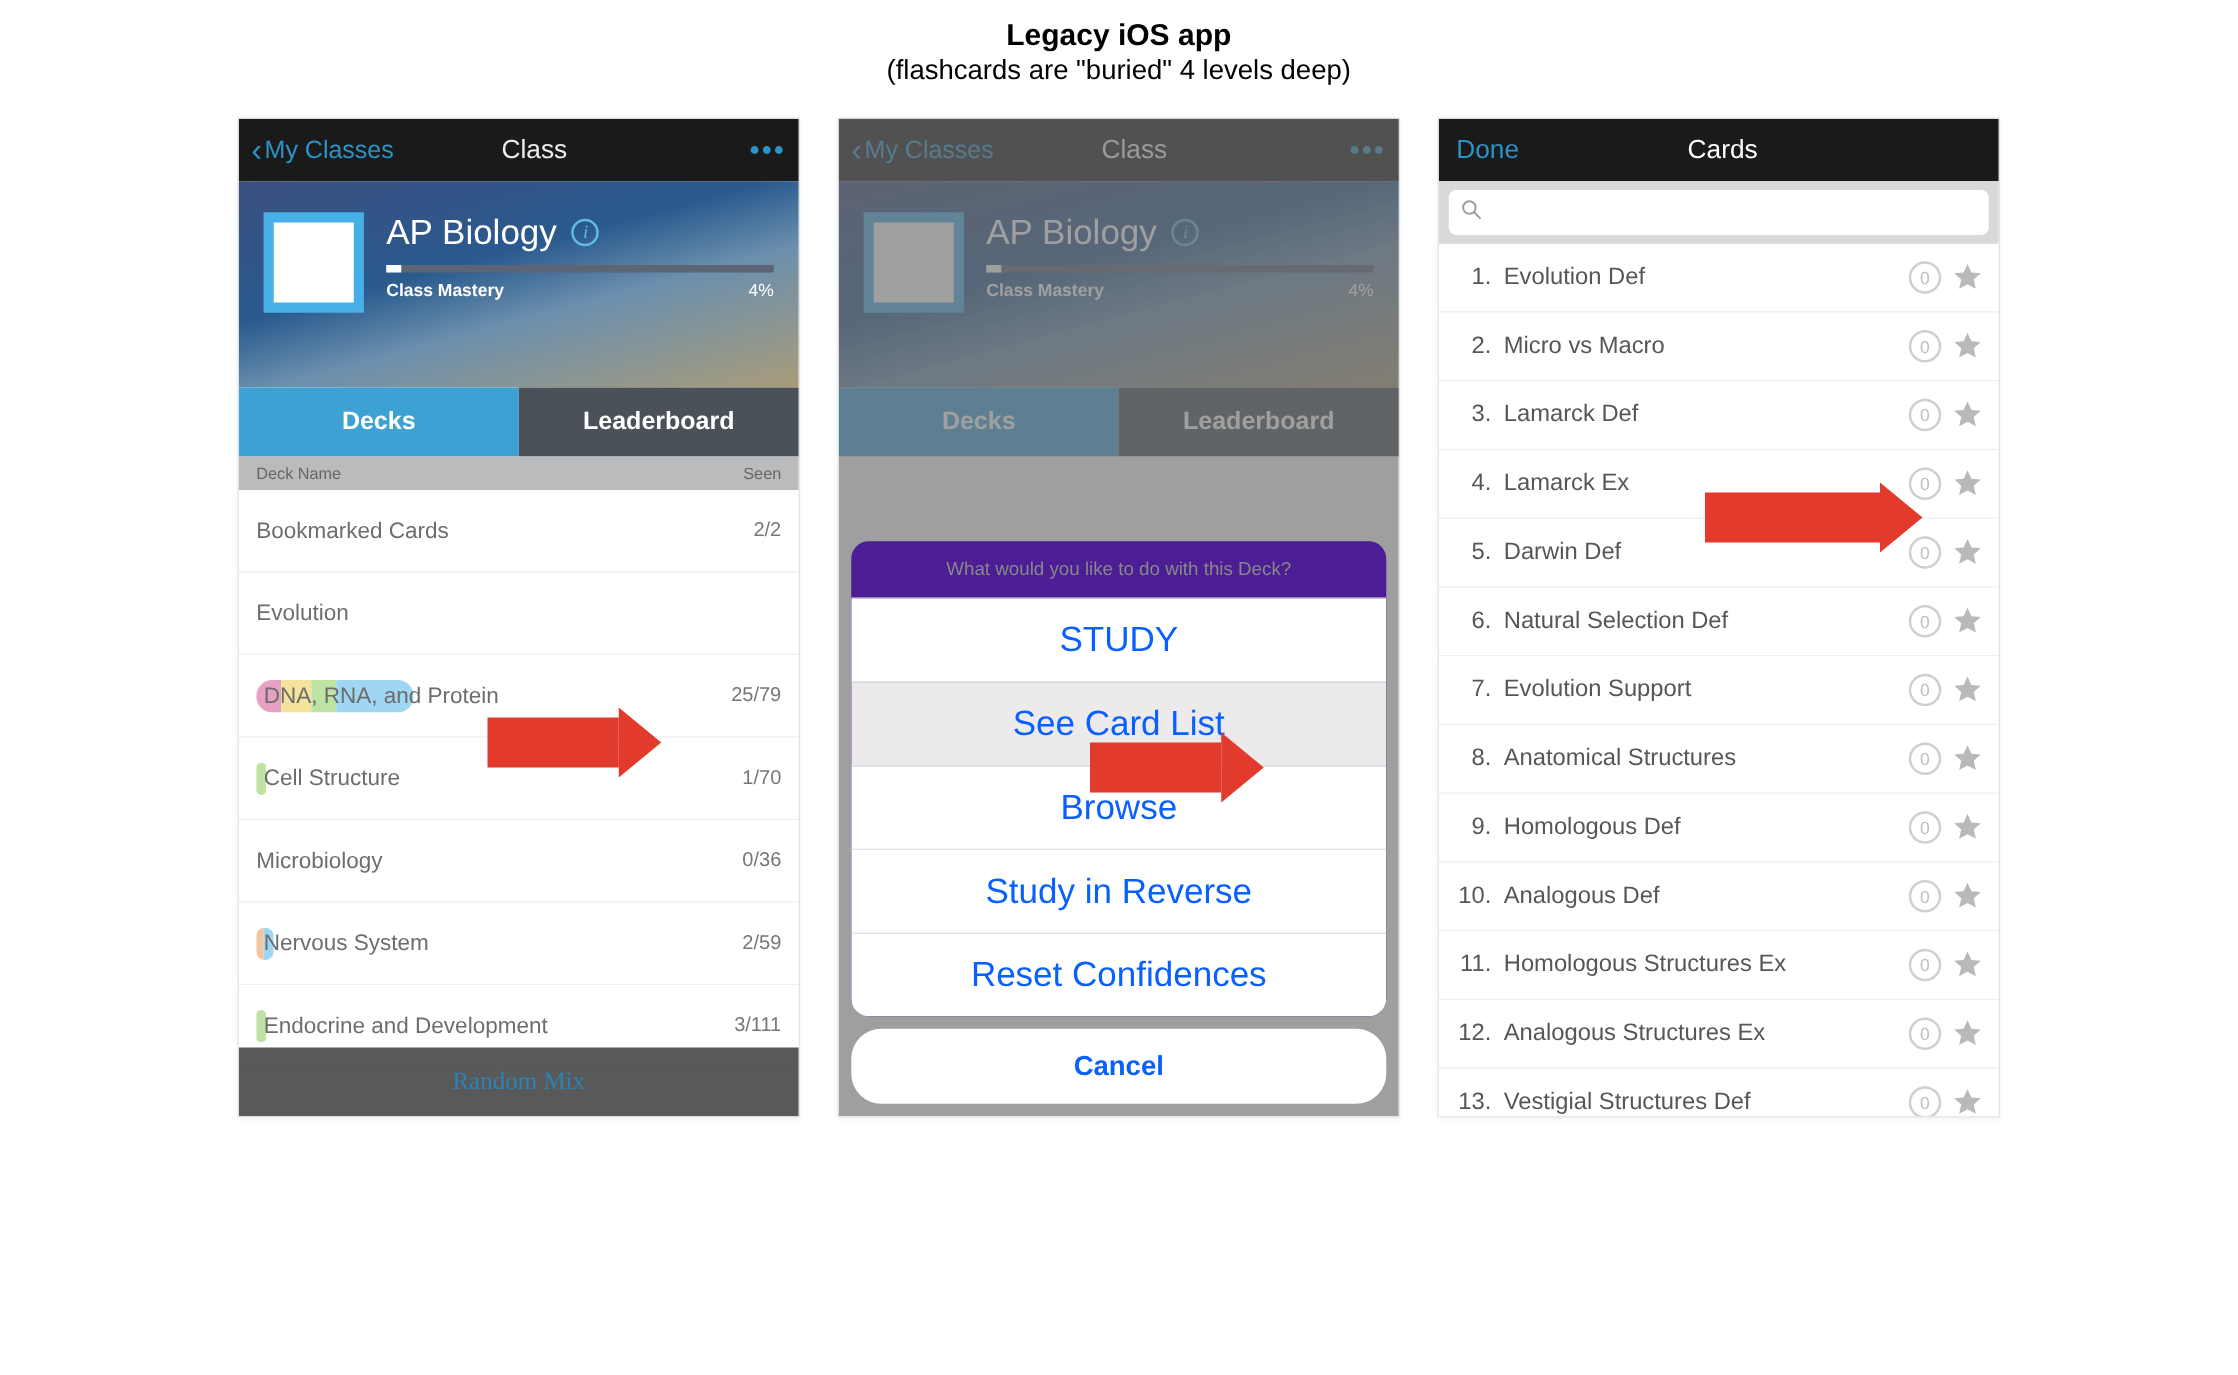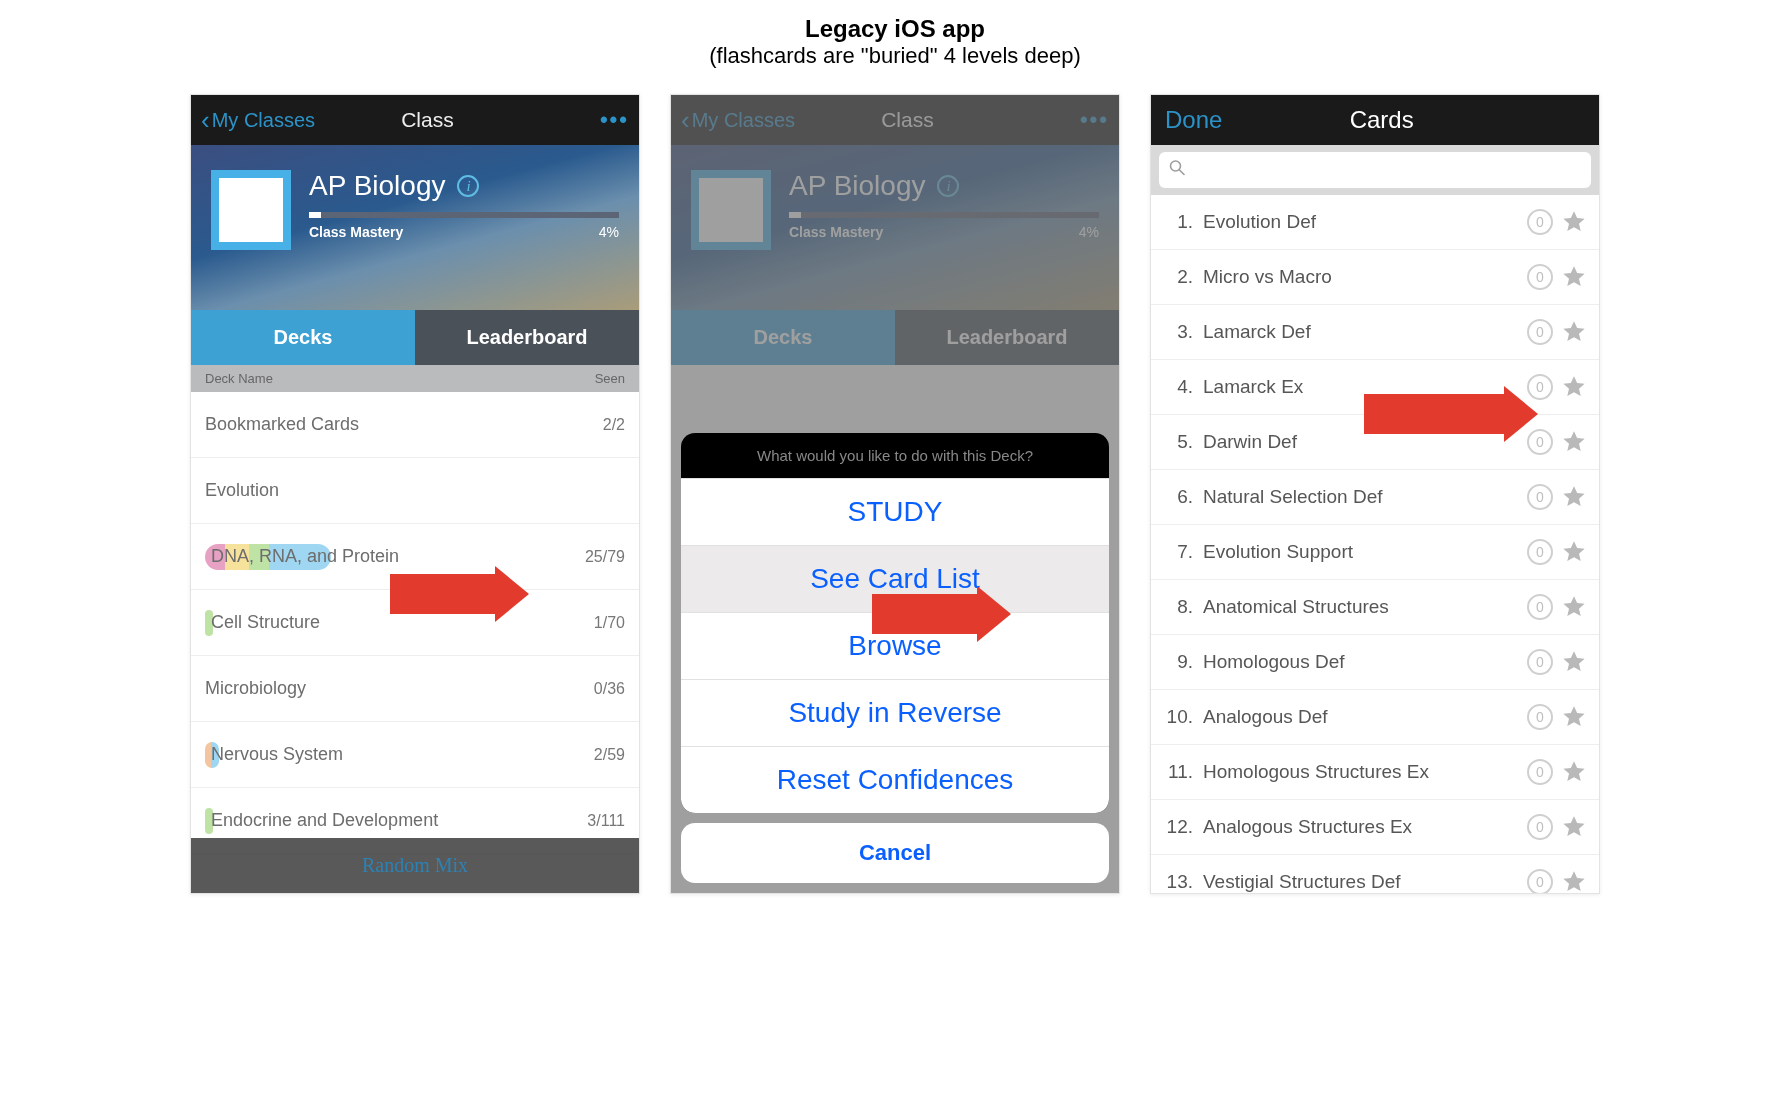--- a/index.html
+++ b/index.html
@@ -88,35 +88,35 @@
     background: rgba(60,60,60,0.85); color:#2c82b5; font-size:20px; font-weight:300;
     display:flex; align-items:center; justify-content:center;font-family:Liberation Serif, serif;
   }
 
   
   .dim-overlay { position:absolute; inset:0; background:rgba(255,255,255,0.25); pointer-events:none;}
   .gray-scrim { position:absolute; inset:0; background: rgba(80,80,80,0.55); }
   .action-sheet {
     position:absolute; left:10px; right:10px; bottom:10px;
   }
-  .sheet-group { background:#000000; border-radius:14px; overflow:hidden; margin-bottom:10px;}
+  .sheet-group { background:#4c1d95; border-radius:14px; overflow:hidden; margin-bottom:10px;}
   .sheet-title { text-align:center; font-size:15px; color:#888; padding:14px 0; border-bottom:1px solid #e1e1e4;}
   .sheet-item {
     text-align:center; font-size:28px; color:#0a60ff; padding:17px 0;
     border-bottom:1px solid #e1e1e4; background:#fff;
   }
   .sheet-item.highlight { background:#eceaea; }
   .sheet-item:last-child { border-bottom:none;}
   .sheet-cancel {
-    background:#fff; border-radius:14px; text-align:center; padding:17px 0;
+    background:#fff; border-radius:24px; text-align:center; padding:17px 0;
     font-size:22px; color:#0a60ff; font-weight:600;
   }
 
   
-  .navbar3 { height:50px; background:#1a1a1a; color:#fff; display:flex; align-items:center; padding:0 14px; font-size:24px;}
+  .navbar3 { height:50px; background:#1a1a1a; color:#fff; display:flex; align-items:center; padding:0 14px; font-size:21px;}
   .navbar3 .done { color:#2b93c8; font-weight:300;}
   .navbar3 .t { flex:1; text-align:center; font-weight:300; transform:translateX(-22px);}
   .search-wrap { background:#d9d9da; padding:7px 8px;}
   .search-field {
     background:#fff; border:none; width:100%; height:36px; border-radius:6px;
     padding:0 10px 0 32px; font-size:17px; color:#333; outline:none;
     background-image: none;
   }
   .search-box { position:relative;}
   .search-box .mag {

